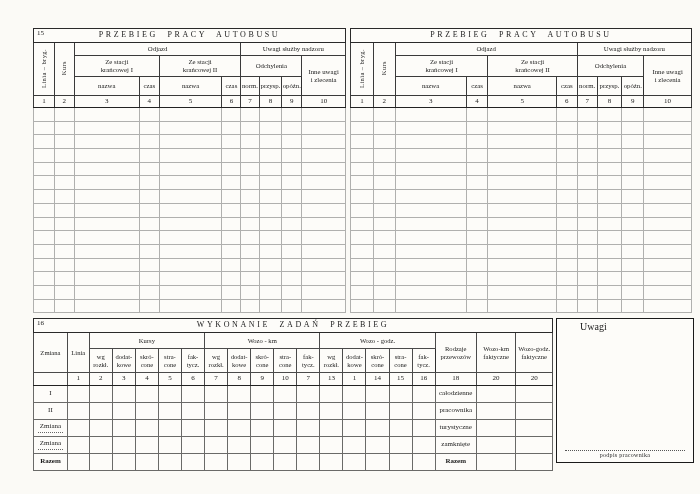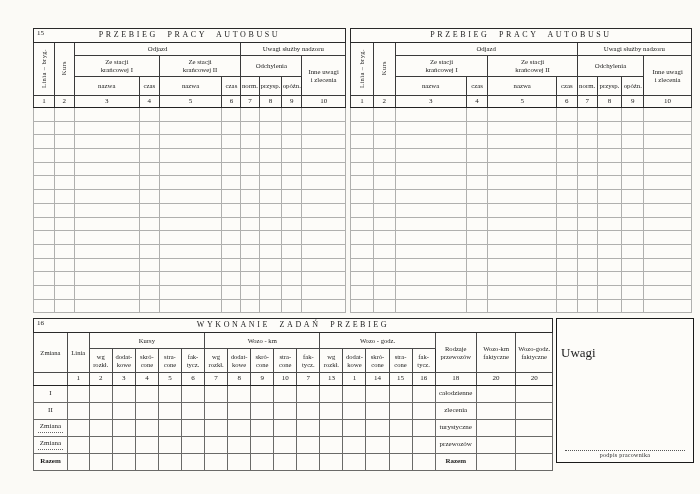--- a/index.html
+++ b/index.html
@@ -41,21 +41,21 @@
   .bottab tr.rNum td{border-bottom:1.3px solid #222;font-size:7px;}
   .bottab tr.rData{height:17px;}
   .bottab tr.rData td{border:1px solid #6a6a68;}
   .bottab tr.rData td.rowlab,.bottab tr.rData td.rodzaj{font-size:7px;}
   .bottab tr.razem td{border-top:1.5px solid #101010;font-weight:bold;}
   .fillblank{border-bottom:1px dotted #666;padding:0 2px 1px 2px;display:inline-block;}
 
   
   .uwagi-box{position:absolute;left:556px;top:318px;width:136px;height:143px;
       border:1.5px solid #1a1a1a;background:#fdfcf9;}
-  .uwagi-label{position:absolute;top:2px;left:4px;font-size:13px;margin-top:24px;}
+  .uwagi-label{position:absolute;top:2px;left:23px;font-size:10px;}
   .sig{position:absolute;bottom:4px;left:6%;width:88%;text-align:center;}
   .sigline{border-top:1px dotted #555;height:0;}
   .sigcap{font-size:6px;color:#2a2a2a;margin-top:1px;letter-spacing:.3px;}
 </style>
 </head>
 <body>
 
 <table id="tblTopLeft" class="toptab">
   <colgroup>
     <col style="width:6.7%">
@@ -668,21 +668,21 @@
     <td class="bL"></td>
         <td></td>
         <td></td>
         <td></td>
         <td></td>
     <td class="bL"></td>
         <td></td>
         <td></td>
         <td></td>
         <td></td>
-    <td class="rodzaj bL">zlecenia</td>
+    <td class="rodzaj bL">pracownika</td>
     <td class="bL"></td>
         <td class="bL"></td>
   </tr>
   <tr class="rData">
     <td class="rowlab"><span class="fillblank">Zmiana</span></td>
     <td class="bL"></td>
     <td class="bL"></td>
         <td></td>
         <td></td>
         <td></td>
@@ -712,21 +712,21 @@
     <td class="bL"></td>
         <td></td>
         <td></td>
         <td></td>
         <td></td>
     <td class="bL"></td>
         <td></td>
         <td></td>
         <td></td>
         <td></td>
-    <td class="rodzaj bL">przewozów</td>
+    <td class="rodzaj bL">zamknięte</td>
     <td class="bL"></td>
         <td class="bL"></td>
   </tr>
   <tr class="rData razem">
     <td class="rowlab"><span>Razem</span></td>
     <td class="bL"></td>
     <td class="bL"></td>
         <td></td>
         <td></td>
         <td></td>

